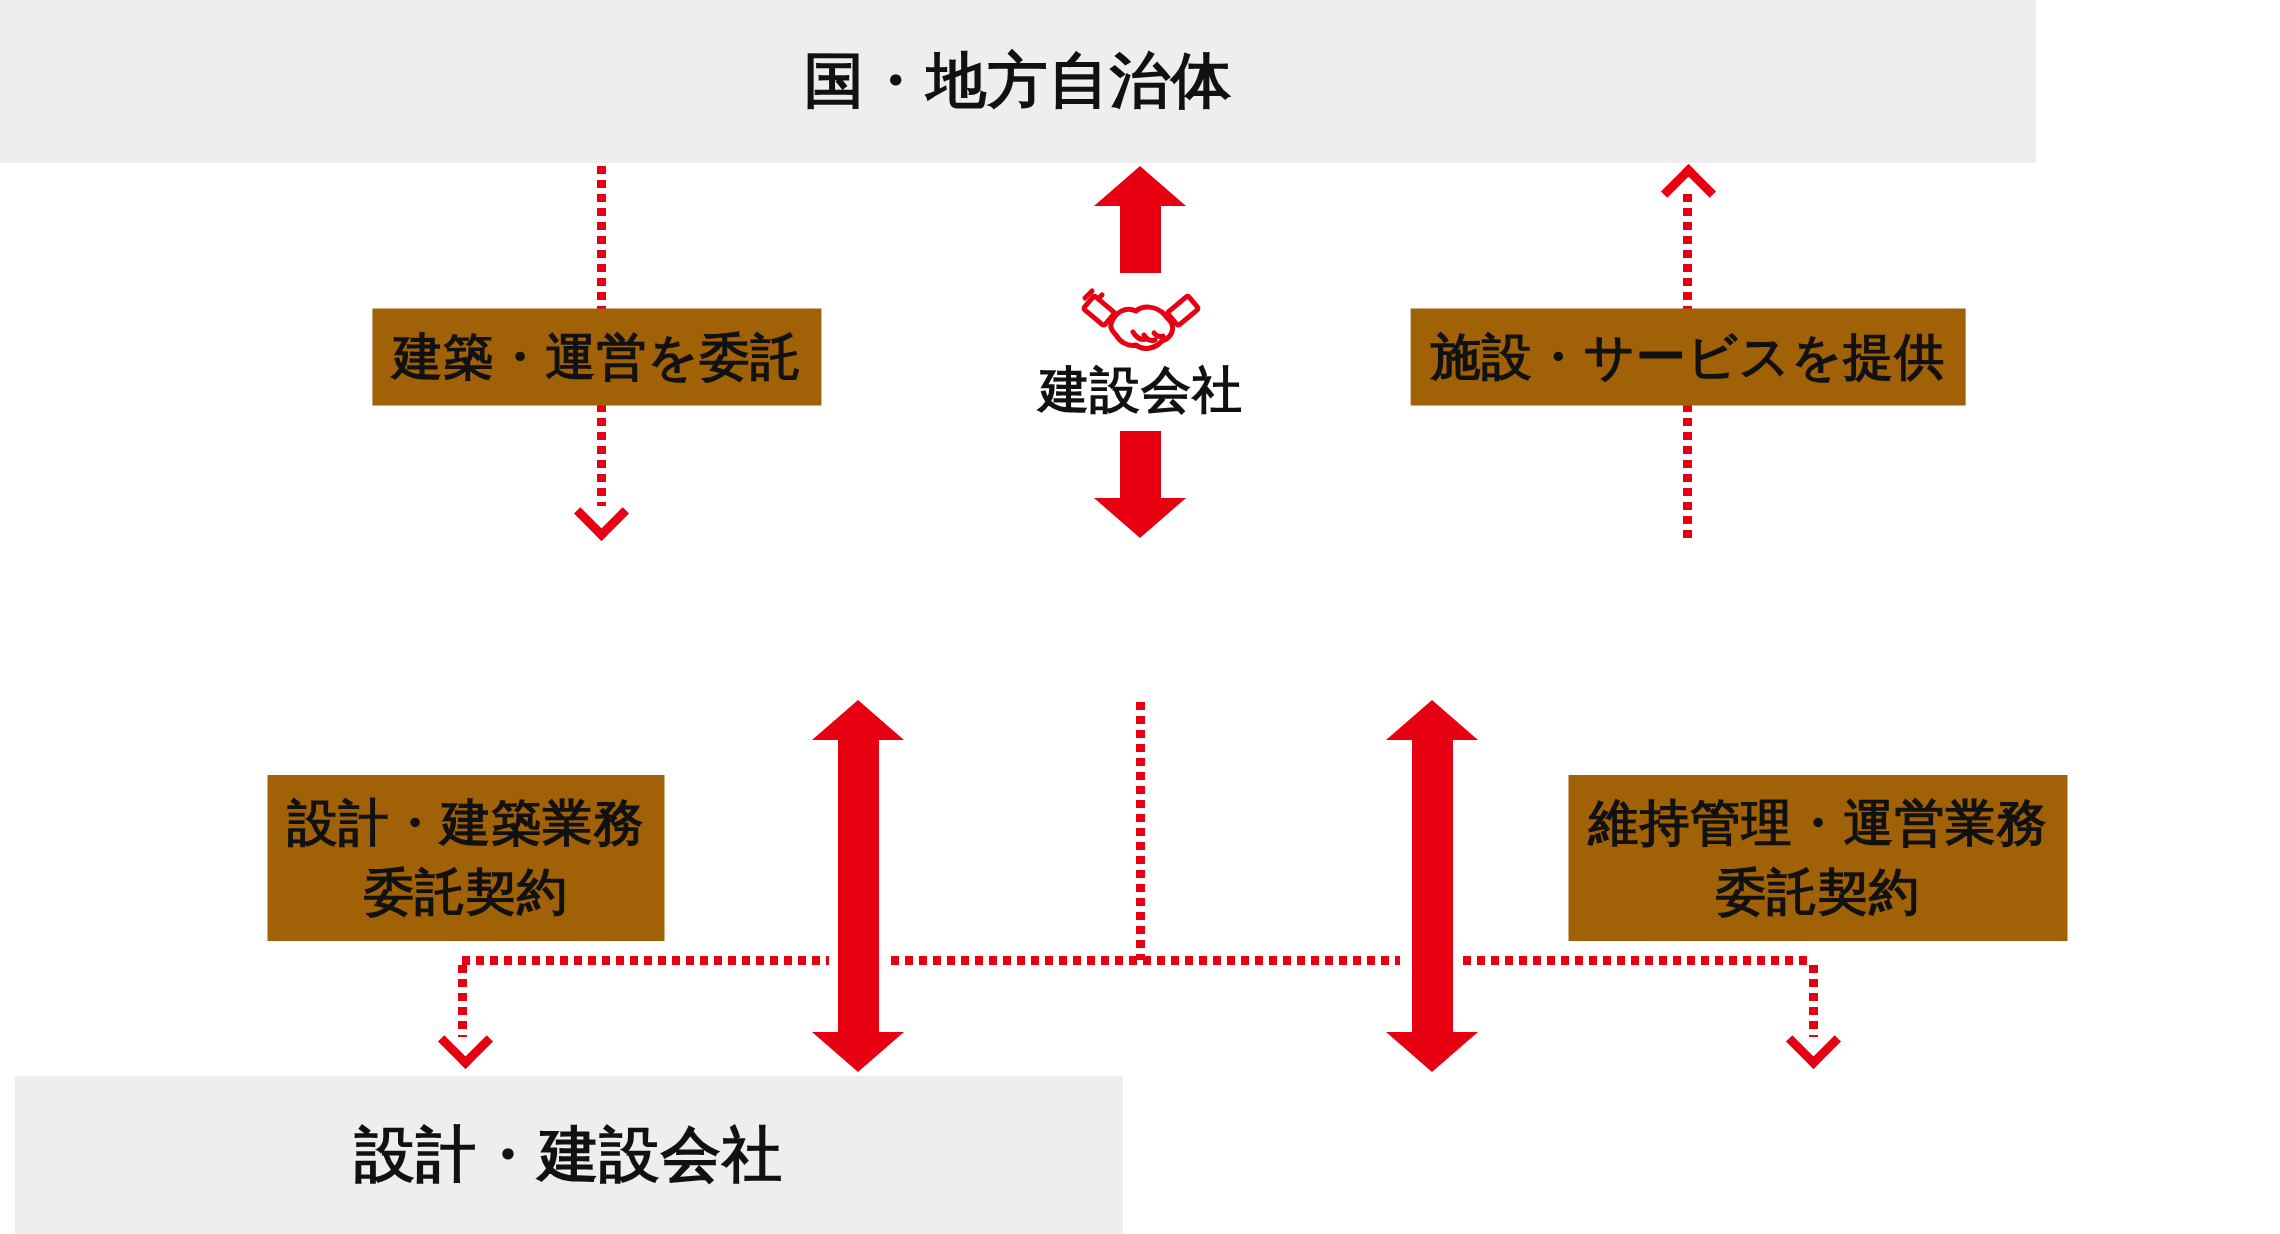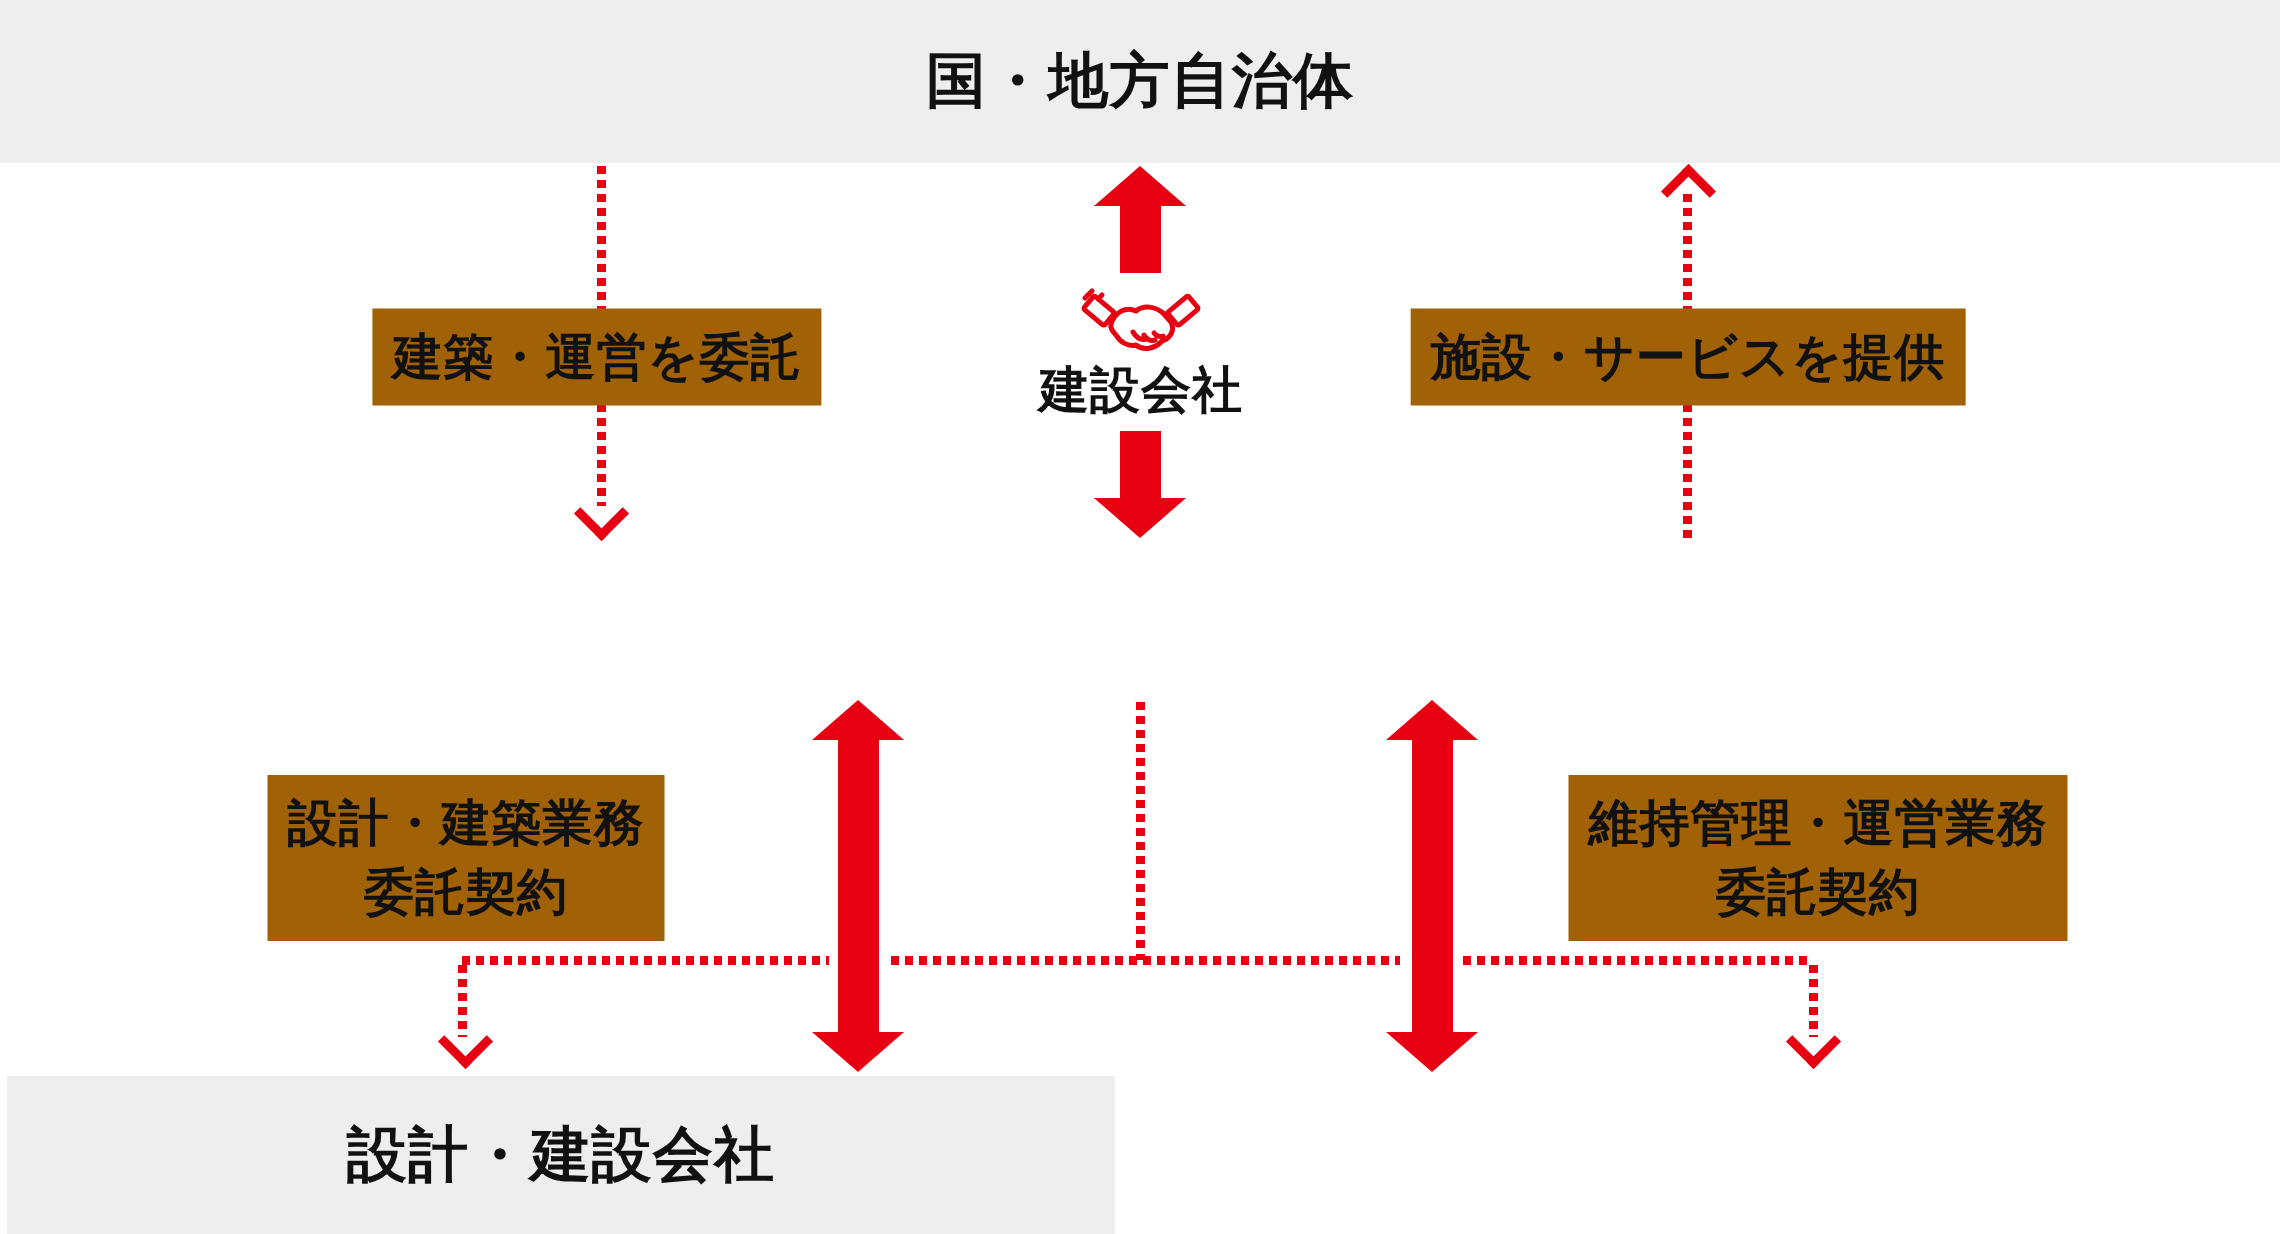--- a/index.html
+++ b/index.html
@@ -6,25 +6,25 @@
   .diagram {
     position:relative; width:2280px; height:1234px; background:#ffffff;
     font-family:"Liberation Sans", sans-serif; font-weight:700; color:#111111;
     overflow:hidden;
   }
   
   .band, .box {
     position:absolute; background:#eeeeee;
     display:flex; align-items:center; justify-content:center;
   }
-  .band { left:0; width:2280px; }
+  .band { left:0; width:2036px; }
   .band-top { top:0; height:163px; }
   .band-mid { top:540px; height:160px; }
   .box { top:1076px; width:1108px; height:158px; }
-  .box-left  { left:7px; }
+  .box-left  { left:15px; }
   .box-right { left:1172px; }
   .node-title { font-size:60px; letter-spacing:0.02em; }
 
   
   .sarrow { position:absolute; width:92px; display:flex; flex-direction:column; align-items:center; }
   .sarrow .head-up    { width:0; height:0; border-left:46px solid transparent; border-right:46px solid transparent; border-bottom:40px solid #e60012; }
   .sarrow .head-down  { width:0; height:0; border-left:46px solid transparent; border-right:46px solid transparent; border-top:40px solid #e60012; }
   .sarrow .shaft      { width:41px; background:#e60012; flex:1 1 auto; }
   .arrow-contract-up   { left:1094px; top:166px; height:107px; }
   .arrow-contract-down { left:1094px; top:431px; height:107px; }

